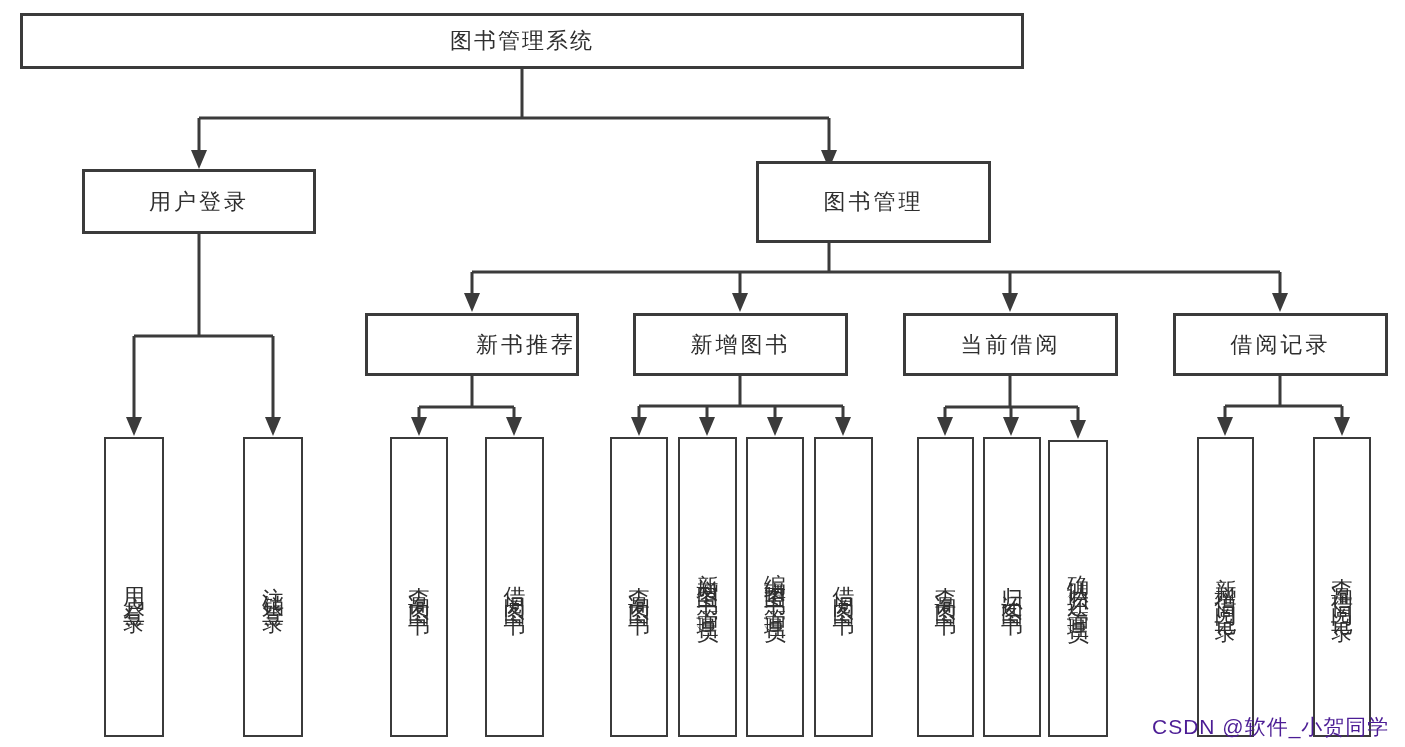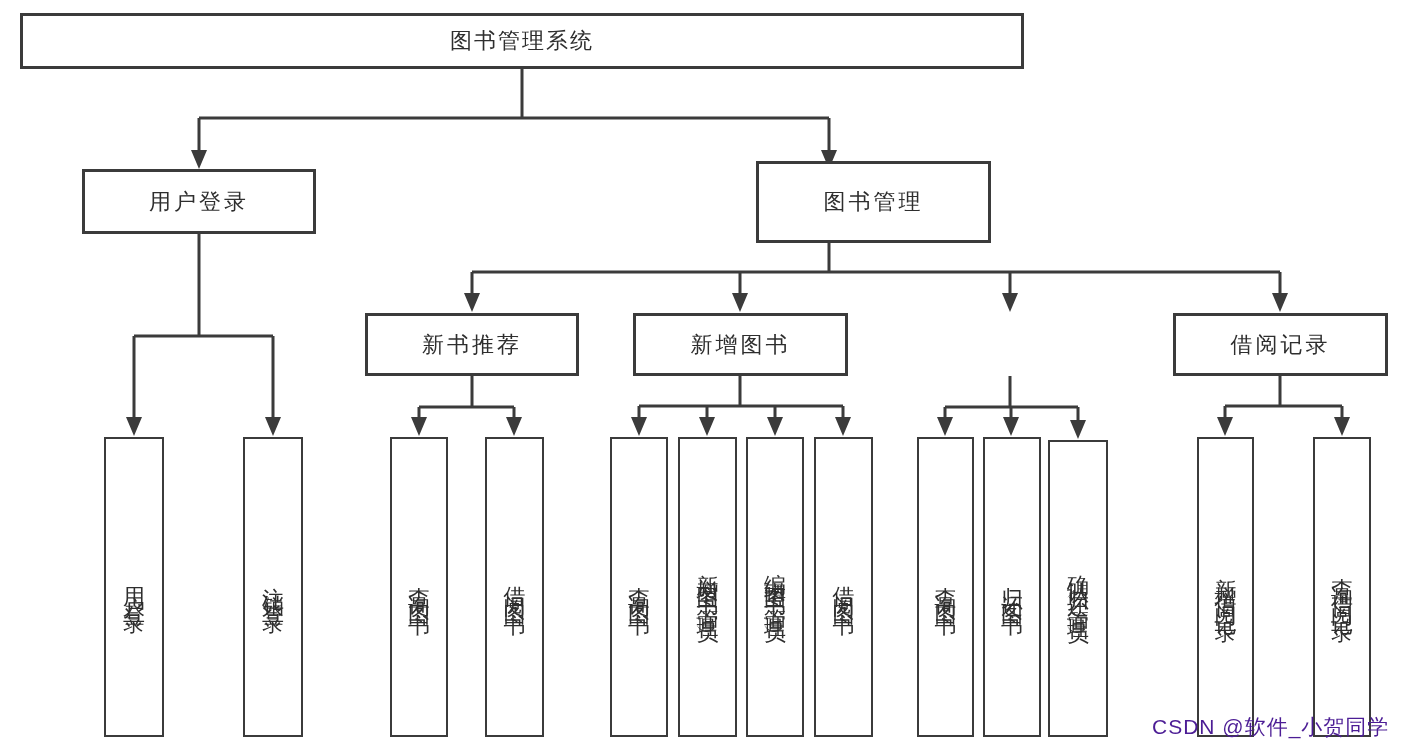--- a/index.html
+++ b/index.html
@@ -71,25 +71,28 @@
     <span>图书管理系统</span>
   </div>
 
   <div class="node hnode" style="left:82px;top:169px;width:234px;height:65px;">
     <span>用户登录</span>
   </div>
   <div class="node hnode" style="left:712px;top:161px;width:235px;height:82px;margin-left:44px;">
     <span>图书管理</span>
   </div>
 
-  <div class="node hnode" style="left:365px;top:313px;width:214px;height:63px;">
+  <div class="node hnode" style="left:365px;top:313px;width:214px;height:63px;justify-content:flex-end;">
     <span>新书推荐</span>
   </div>
   <div class="node hnode" style="left:633px;top:313px;width:215px;height:63px;">
     <span>新增图书</span>
+  </div>
+  <div class="node hnode" style="left:903px;top:313px;width:215px;height:63px;">
+    <span>当前借阅</span>
   </div>
   <div class="node hnode" style="left:1173px;top:313px;width:215px;height:63px;">
     <span>借阅记录</span>
   </div>
 
   <div class="node leaf" style="left:104px;top:437px;width:60px;height:300px;">
     <span class="vtxt">用户登录</span>
   </div>
   <div class="node leaf" style="left:243px;top:437px;width:60px;height:300px;">
     <span class="vtxt">注销登录</span>

